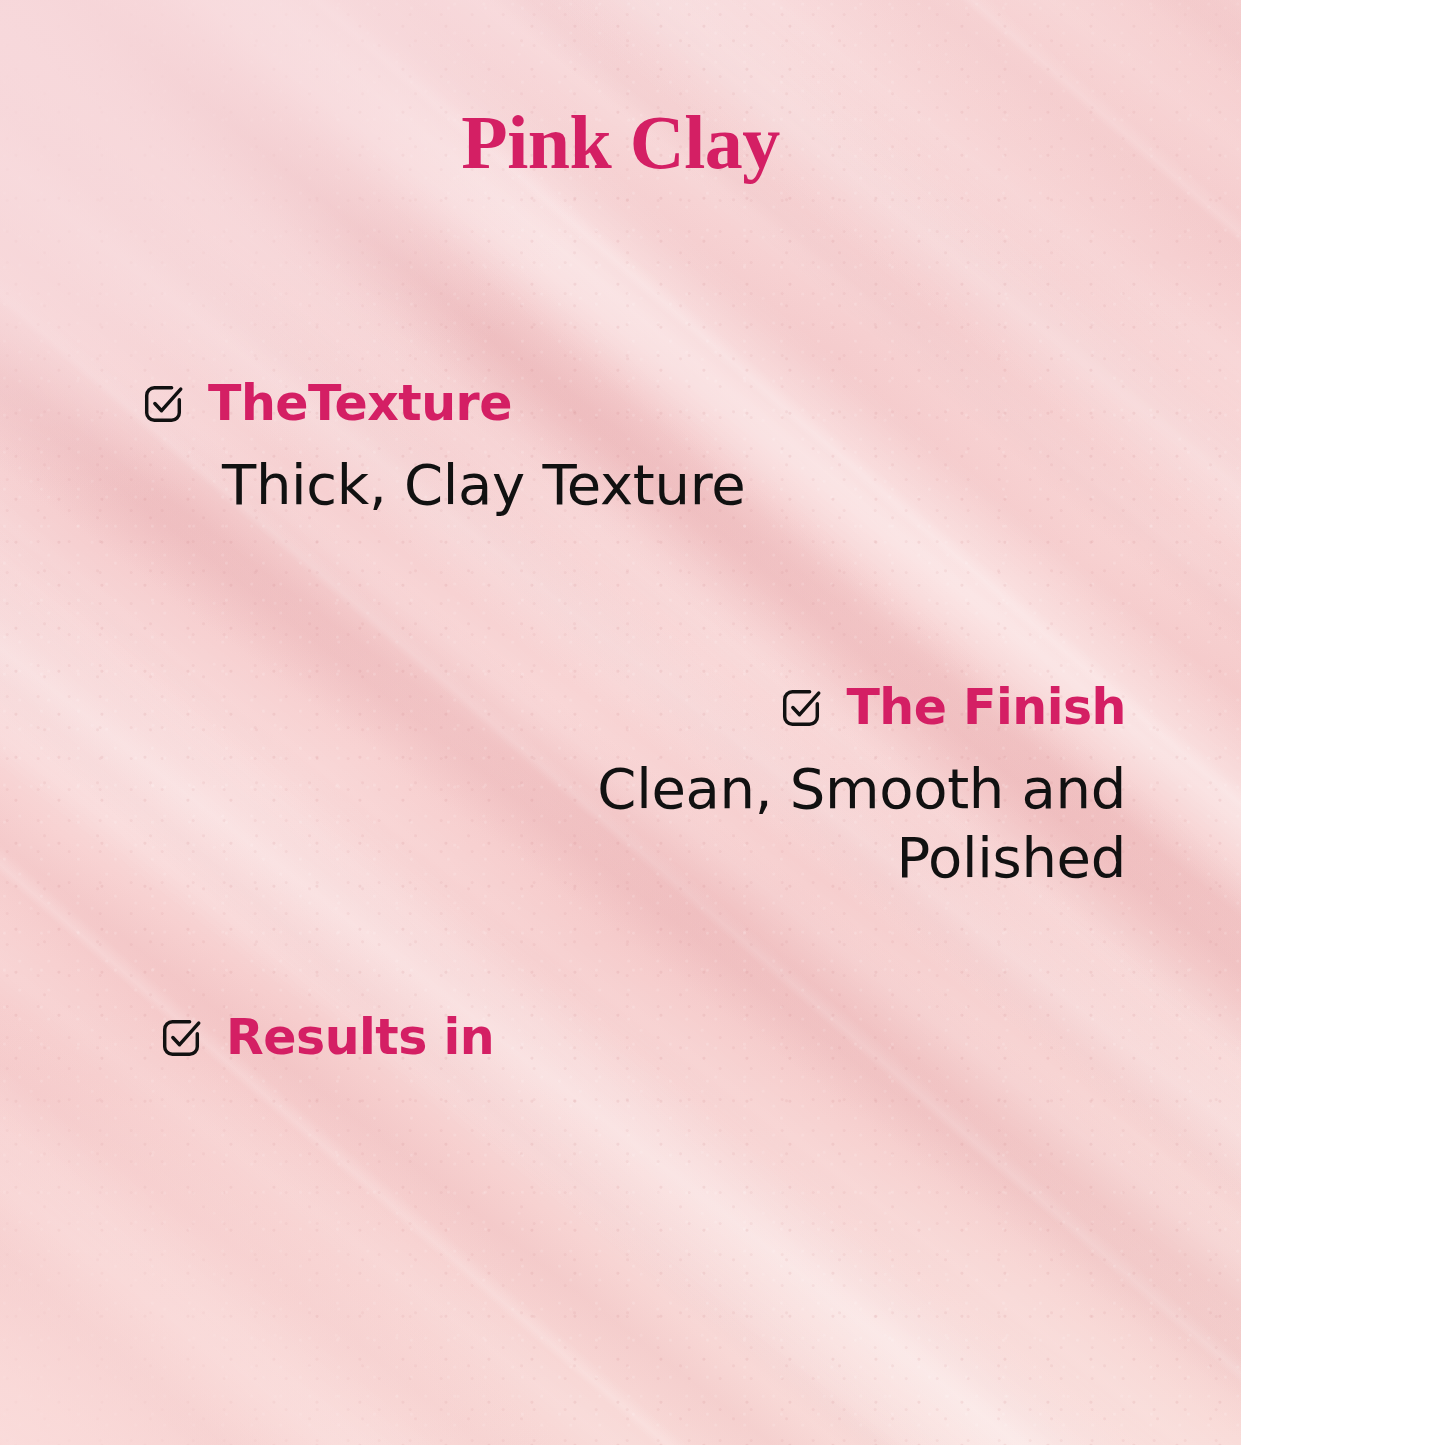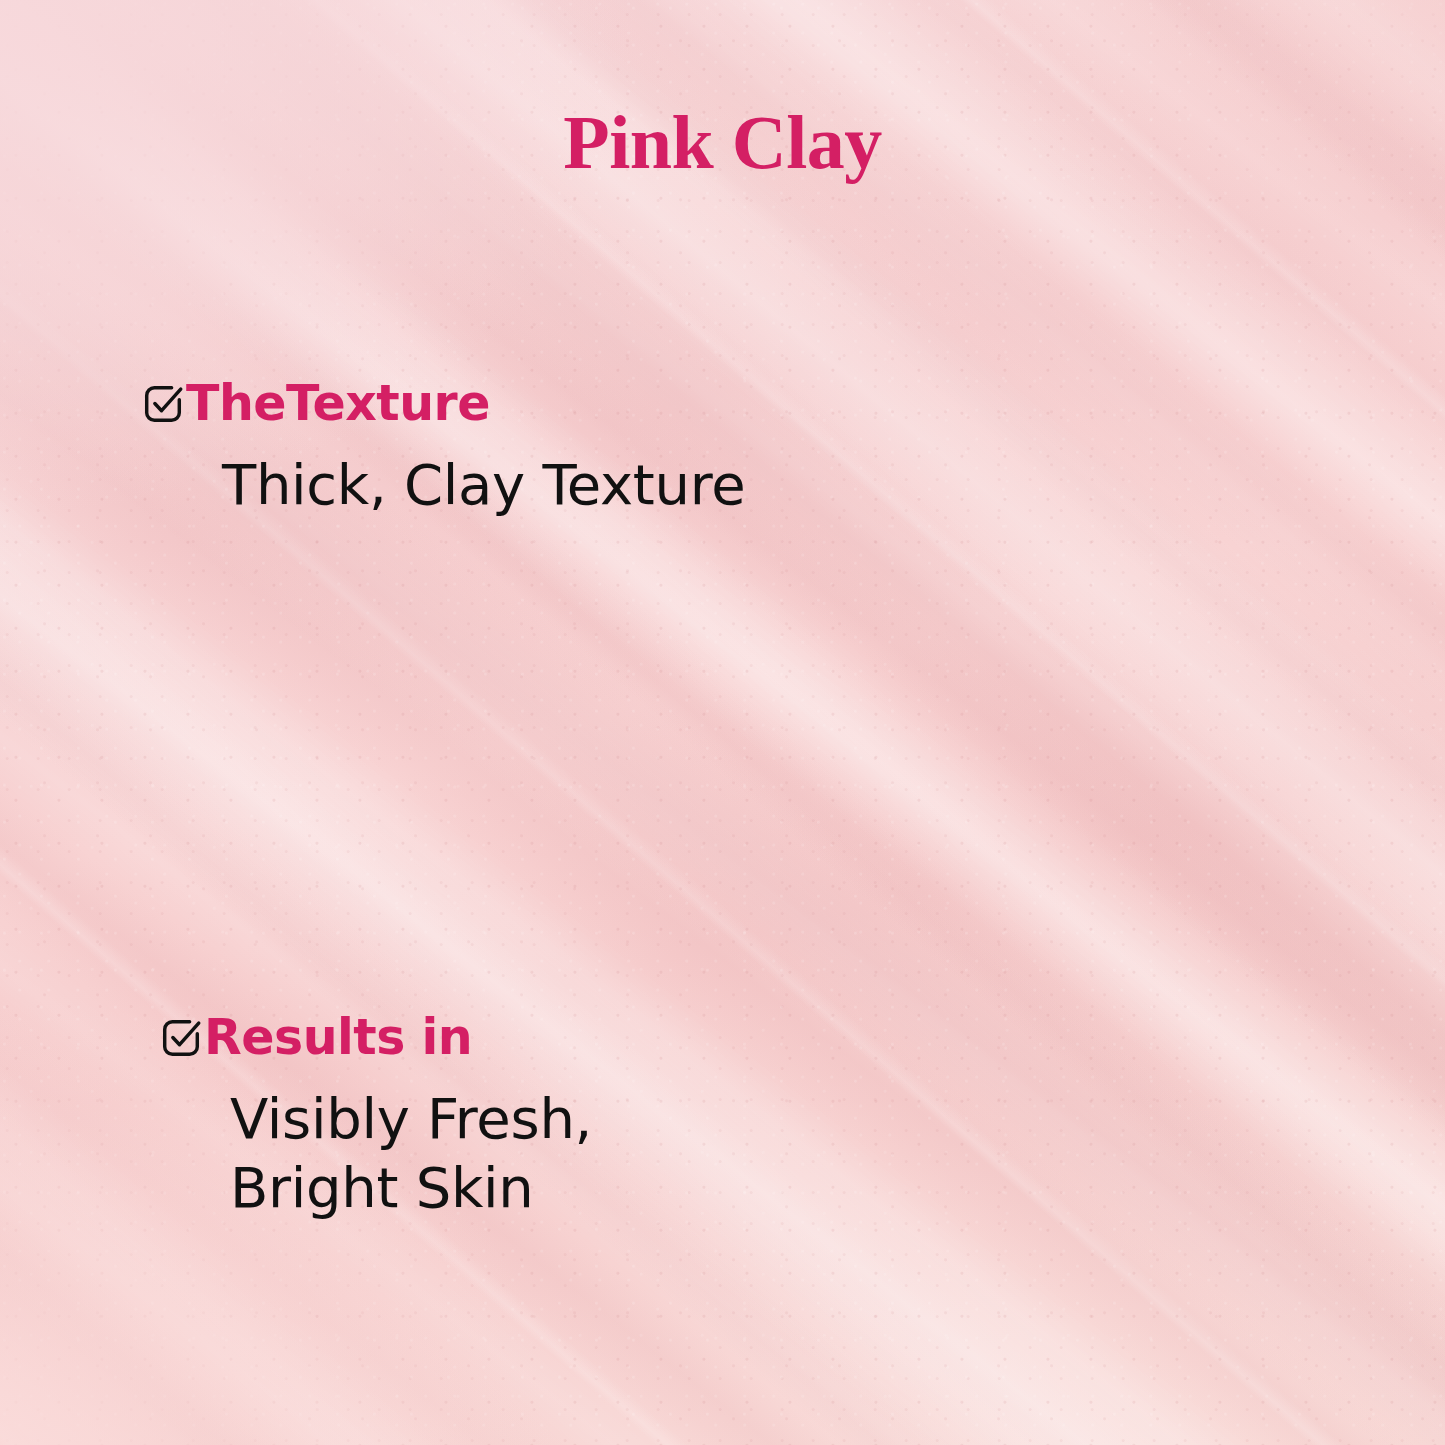--- a/index.html
+++ b/index.html
@@ -5,21 +5,21 @@
 <style>
   * { margin:0; padding:0; box-sizing:border-box; }
   html, body {
     width:1445px; height:1445px;
     overflow:hidden;
     font-family:"Liberation Sans", sans-serif;
   }
 
   #stage {
     position:relative;
-    width:1445px; height:1445px;
+    width:1241px; height:1445px;
     background:#5eead4;
     overflow:hidden;
   }
 
   
   .bg-layer { position:absolute; inset:0; pointer-events:none; }
 
   
   #bg-base {
     background:
@@ -112,20 +112,21 @@
     letter-spacing:-0.5px;
     color:#d41f64;
     line-height:1.0;
   }
 
   .feature { position:absolute; }
 
   .feature-head {
     display:flex;
     align-items:center;
+    gap:22px;
     white-space:nowrap;
   }
 
   .check-icon { flex:0 0 auto; display:block; width:46px; height:46px; }
 
   .feature-title {
     font-family:"DejaVu Sans", sans-serif;
     font-weight:bold;
     font-size:49px;
     color:#d41f64;
@@ -178,29 +179,40 @@
           <svg class="check-icon" viewBox="0 0 48 48" fill="none" aria-hidden="true">
             <path d="M41 19.5 V33 a8 8 0 0 1 -8 8 H15 a8 8 0 0 1 -8 -8 V15 a8 8 0 0 1 8 -8 h18" stroke="#111111" stroke-width="3.6" stroke-linecap="round" fill="none"></path>
             <path d="M15.5 23.5 L22.5 31 L42.5 8.5" stroke="#111111" stroke-width="3.6" stroke-linecap="round" stroke-linejoin="round" fill="none"></path>
           </svg>
         </span>
         <span class="feature-title">TheTexture</span>
       </div>
       <div class="feature-body">Thick, Clay Texture</div>
     </div>
 
+    <div class="feature" id="feature-finish">
+      <div class="feature-head">
+        <span class="check-icon-wrap">
+          <svg class="check-icon" viewBox="0 0 48 48" fill="none" aria-hidden="true">
+            <path d="M41 19.5 V33 a8 8 0 0 1 -8 8 H15 a8 8 0 0 1 -8 -8 V15 a8 8 0 0 1 8 -8 h18" stroke="#111111" stroke-width="3.6" stroke-linecap="round" fill="none"></path>
+            <path d="M15.5 23.5 L22.5 31 L42.5 8.5" stroke="#111111" stroke-width="3.6" stroke-linecap="round" stroke-linejoin="round" fill="none"></path>
+          </svg>
+        </span>
+        <span class="feature-title">The Finish</span>
+      </div>
+      <div class="feature-body">Clean, Smooth and
+Polished</div>
+    </div>
 
     <div class="feature" id="feature-results">
       <div class="feature-head">
         <span class="check-icon-wrap">
           <svg class="check-icon" viewBox="0 0 48 48" fill="none" aria-hidden="true">
             <path d="M41 19.5 V33 a8 8 0 0 1 -8 8 H15 a8 8 0 0 1 -8 -8 V15 a8 8 0 0 1 8 -8 h18" stroke="#111111" stroke-width="3.6" stroke-linecap="round" fill="none"></path>
             <path d="M15.5 23.5 L22.5 31 L42.5 8.5" stroke="#111111" stroke-width="3.6" stroke-linecap="round" stroke-linejoin="round" fill="none"></path>
           </svg>
         </span>
         <span class="feature-title">Results in</span>
       </div>
-      <div class="feature-body">Visibly Fresh,
-Bright Skin</div>
     </div>
 
   </div>
 </div>
 
 </body></html>

